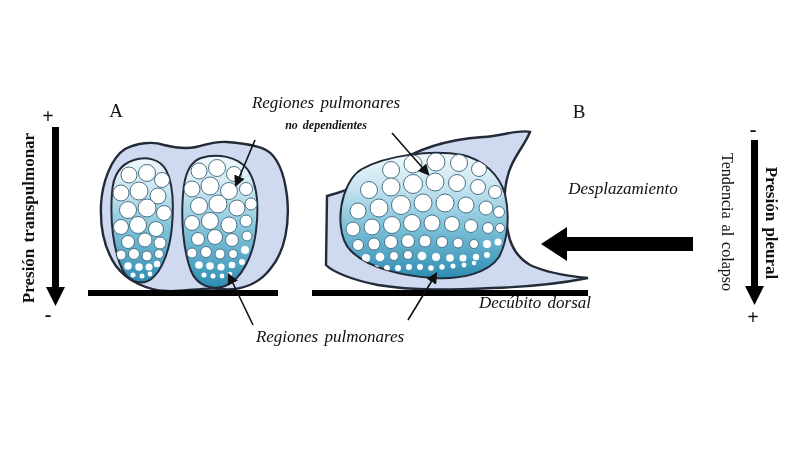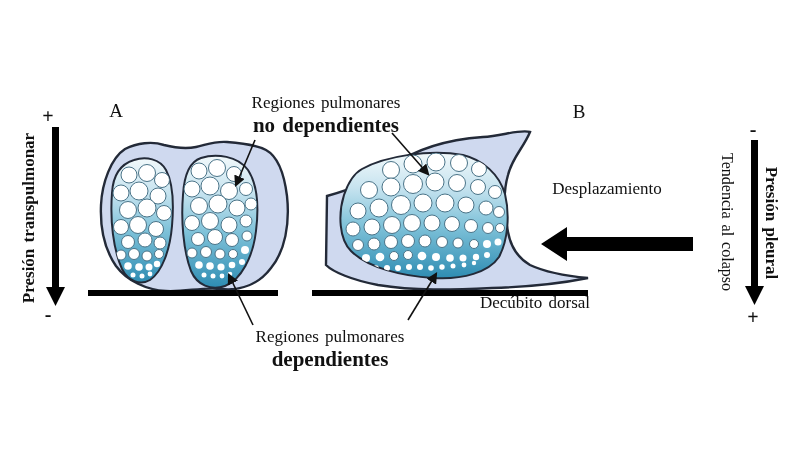--- a/index.html
+++ b/index.html
@@ -1,21 +1,21 @@
 <!DOCTYPE html>
 <html><head>
 <meta charset="utf-8">
 <style>
   html,body{margin:0;padding:0;background:#ffffff;}
   .stage{position:relative;width:800px;height:450px;background:#ffffff;overflow:hidden;
          font-family:"Liberation Serif","DejaVu Serif",serif;color:#111;}
   .stage svg{position:absolute;left:0;top:0;}
   .lbl{position:absolute;white-space:nowrap;font-size:17px;line-height:22px;color:#111;
-       transform:translate(-50%,0);text-align:center;word-spacing:2px;}
-  .lbl .b{font-weight:bold;font-size:21px;}
+       transform:translate(-50%,0);text-align:center;word-spacing:2px;font-style:italic;}
+  .lbl .b{font-weight:bold;font-size:12px;}
   .panel-letter{position:absolute;font-size:19px;transform:translate(-50%,-50%);}
   .vlabel{position:absolute;white-space:nowrap;transform:translate(-50%,-50%) rotate(90deg);
           font-size:16px;word-spacing:2px;}
   .vlabel.ccw{transform:translate(-50%,-50%) rotate(-90deg);}
   .vlabel.bold{font-weight:bold;font-size:17px;}
   .sign{position:absolute;font-size:20px;font-weight:bold;transform:translate(-50%,-50%);}
 </style>
 </head>
 <body>
 
@@ -198,24 +198,23 @@
   <div class="panel-letter" style="left:116px;top:111px">A</div>
   <div class="panel-letter" style="left:579px;top:112px">B</div>
 
   <div class="lbl" style="left:326px;top:92px">
     <div>Regiones pulmonares</div>
     <div class="b">no dependientes</div>
   </div>
 
   <div class="lbl" style="left:330px;top:326px">
     <div>Regiones pulmonares</div>
-    <div class="b">dependientes</div>
   </div>
 
-  <div class="lbl" style="left:607px;top:178px">
+  <div class="lbl" style="left:623px;top:178px">
     <div>Desplazamiento</div>
   </div>
 
   <div class="lbl" style="left:535px;top:292px">Decúbito dorsal</div>
 
   <div class="sign" style="left:48px;top:116px">+</div>
   <div class="vlabel ccw bold" style="left:29px;top:218px">Presión transpulmonar</div>
   <div class="sign" style="left:48px;top:314px">-</div>
 
   <div class="sign" style="left:753px;top:129px">-</div>

